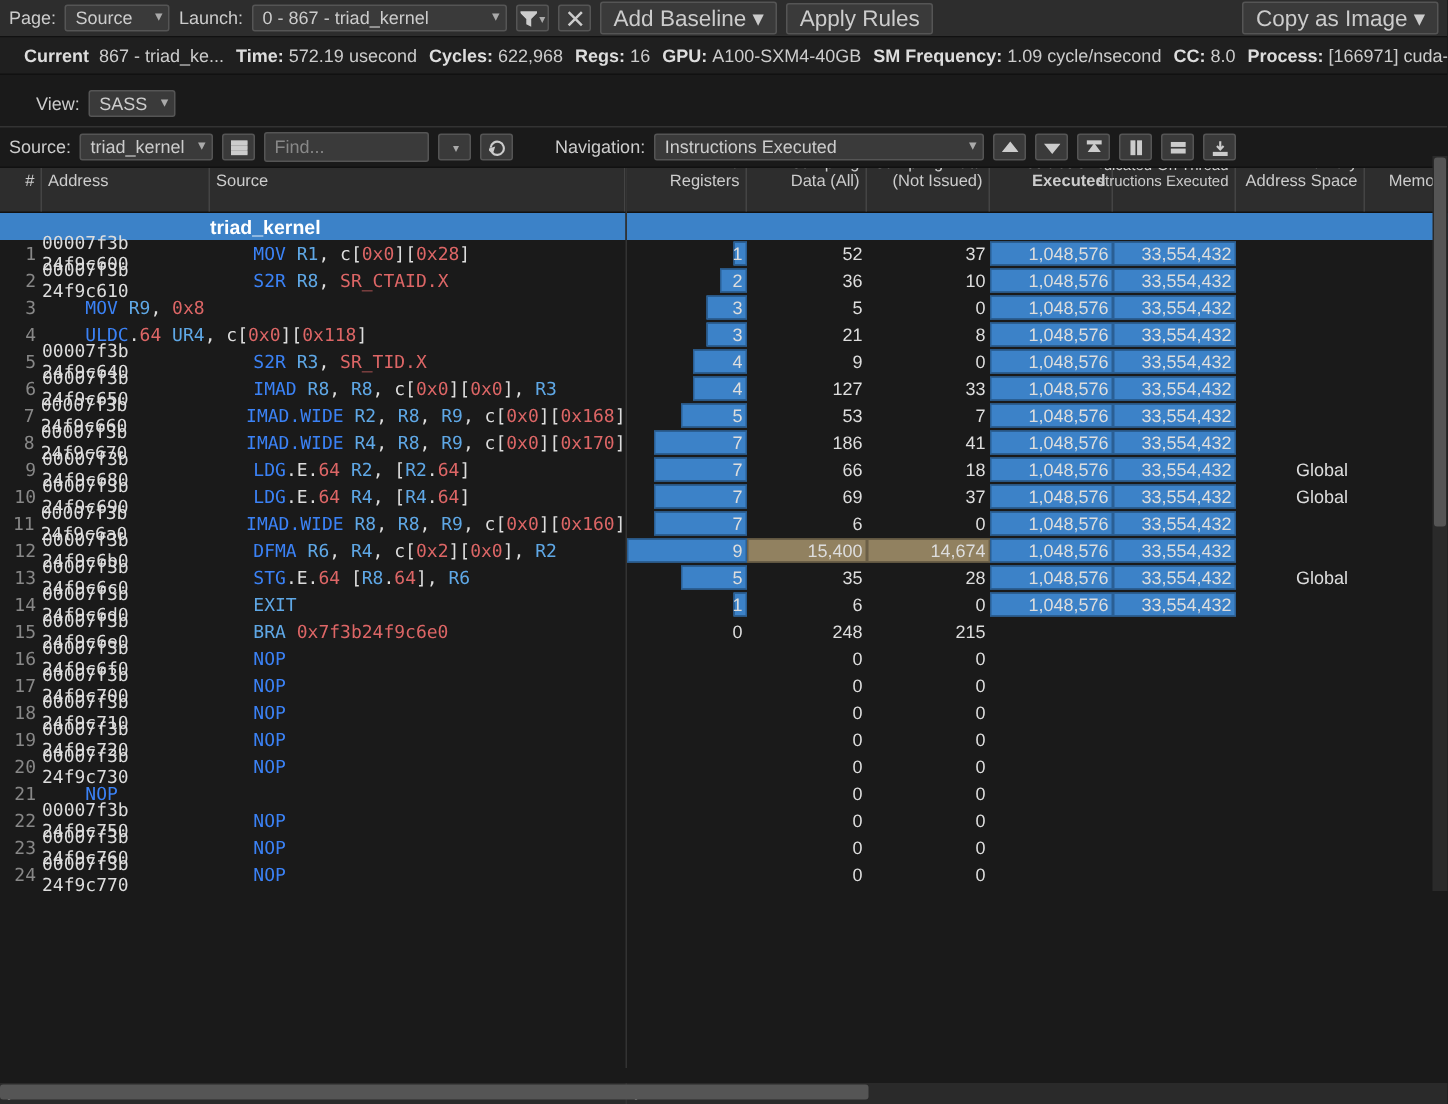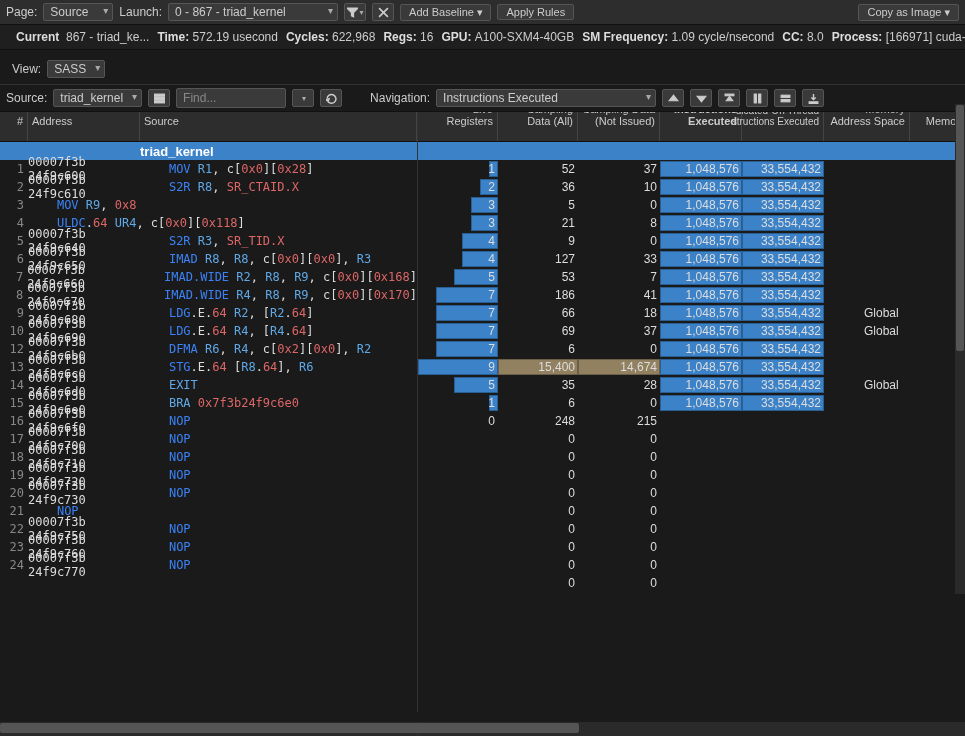--- a/index.html
+++ b/index.html
@@ -2,30 +2,30 @@
 <html><head>
 <meta charset="utf-8">
 <style>
   * { margin:0; padding:0; box-sizing:border-box; }
   body { background:#1a1a1a; color:#ccc; font-family:Arial,Helvetica,sans-serif; font-size:12px; width:965px; height:736px; overflow:hidden; }
   .toolbar { display:flex; align-items:center; gap:6px; padding:3px 6px; background:#2d2d2d; border-bottom:1px solid #111; height:25px; }
   .toolbar .spacer { flex:1; }
   .lbl { color:#ccc; }
   .dropdown { background:#3a3a3a; border:1px solid #555; padding:1px 18px 1px 6px; border-radius:2px; position:relative; color:#ccc; min-height:17px; display:inline-flex; align-items:center;}
   .dropdown::after { content:"▾"; position:absolute; right:4px; top:1px; font-size:10px; color:#aaa; }
-  .btn { background:#3a3a3a; border:1px solid #555; padding:1px 8px; border-radius:2px; color:#ccc; font-size:11px; }
+  .btn { background:#3a3a3a; border:1px solid #555; padding:1px 8px; border-radius:2px; color:#ccc; font-size:15px; }
   .iconbtn { width:22px; height:18px; background:#3a3a3a; border:1px solid #555; border-radius:2px; display:inline-flex; align-items:center; justify-content:center; }
   .iconbtn svg { width:11px; height:11px; fill:#ccc; stroke:#ccc; }
   .iconbtn.split::after { content:"▾"; font-size:8px; margin-left:2px; color:#aaa;}
   .infobar { display:flex; align-items:center; gap:8px; padding:5px 8px; background:#1f1f1f; border-bottom:1px solid #111; height:25px; flex-wrap:nowrap; overflow:hidden;}
   .infobar .sq { width:12px; height:12px; background:#3c82c8; }
   .kv { white-space:nowrap; }
   .kv .k { font-weight:bold; color:#ddd; }
   .kv .v { color:#ccc; }
-  .viewbar { display:flex; align-items:center; gap:6px; padding:10px 8px 6px 12px; border-bottom:1px solid #333;}
+  .viewbar { display:flex; align-items:center; gap:6px; padding:10px 8px 6px 24px; border-bottom:1px solid #333;}
   .srcbar { display:flex; align-items:center; gap:6px; padding:3px 6px; border-bottom:1px solid #111;}
   .searchbox { background:#3a3a3a; border:1px solid #555; width:110px; padding:2px 6px; color:#888; border-radius:2px;}
   .main { display:flex; height:600px; }
   .pane { position:relative; overflow:hidden; }
   .pane-left { width:418px; border-right:1px solid #333;}
   .pane-right { flex:1; }
   .headrow { display:flex; background:#2d2d2d; height:30px; border-bottom:1px solid #111; font-size:11px; color:#ccc; }
   .headrow .hc { border-right:1px solid #444; display:flex; align-items:flex-end; padding:0 4px 14px 4px; }
   .headrow .hc.r { justify-content:flex-end; text-align:right; }
   .kernelrow { background:#3c82c8; color:#fff; height:18px; padding-left:140px; display:flex; align-items:center; font-weight:bold; font-size:13px;}
@@ -213,20 +213,25 @@
           <div class="ln">9</div>
           <div class="addr">00007f3b 24f9c680</div>
           <div class="src">    <span class="op">LDG</span><span>.E.</span><span class="hx">64</span><span> </span><span class="rg">R2</span><span>, [</span><span class="rg">R2</span><span>.</span><span class="hx">64</span><span>]</span></div>
         </div>
         <div class="row">
           <div class="ln">10</div>
           <div class="addr">00007f3b 24f9c690</div>
           <div class="src">    <span class="op">LDG</span><span>.E.</span><span class="hx">64</span><span> </span><span class="rg">R4</span><span>, [</span><span class="rg">R4</span><span>.</span><span class="hx">64</span><span>]</span></div>
         </div>
         <div class="row">
+          <div class="ln">11</div>
+          <div class="addr">00007f3b 24f9c6a0</div>
+          <div class="src">    <span class="op">IMAD.WIDE</span><span> </span><span class="rg">R8</span><span>, </span><span class="rg">R8</span><span>, </span><span class="rg">R9</span><span>, c[</span><span class="hx">0x0</span><span>][</span><span class="hx">0x160</span><span>]</span></div>
+        </div>
+        <div class="row">
           <div class="ln">12</div>
           <div class="addr">00007f3b 24f9c6b0</div>
           <div class="src">    <span class="op">DFMA</span><span> </span><span class="rg">R6</span><span>, </span><span class="rg">R4</span><span>, c[</span><span class="hx">0x2</span><span>][</span><span class="hx">0x0</span><span>], </span><span class="rg">R2</span></div>
         </div>
         <div class="row">
           <div class="ln">13</div>
           <div class="addr">00007f3b 24f9c6c0</div>
           <div class="src">    <span class="op">STG</span><span>.E.</span><span class="hx">64</span><span> [</span><span class="rg">R8</span><span>.</span><span class="hx">64</span><span>], </span><span class="rg">R6</span></div>
         </div>
         <div class="row">

